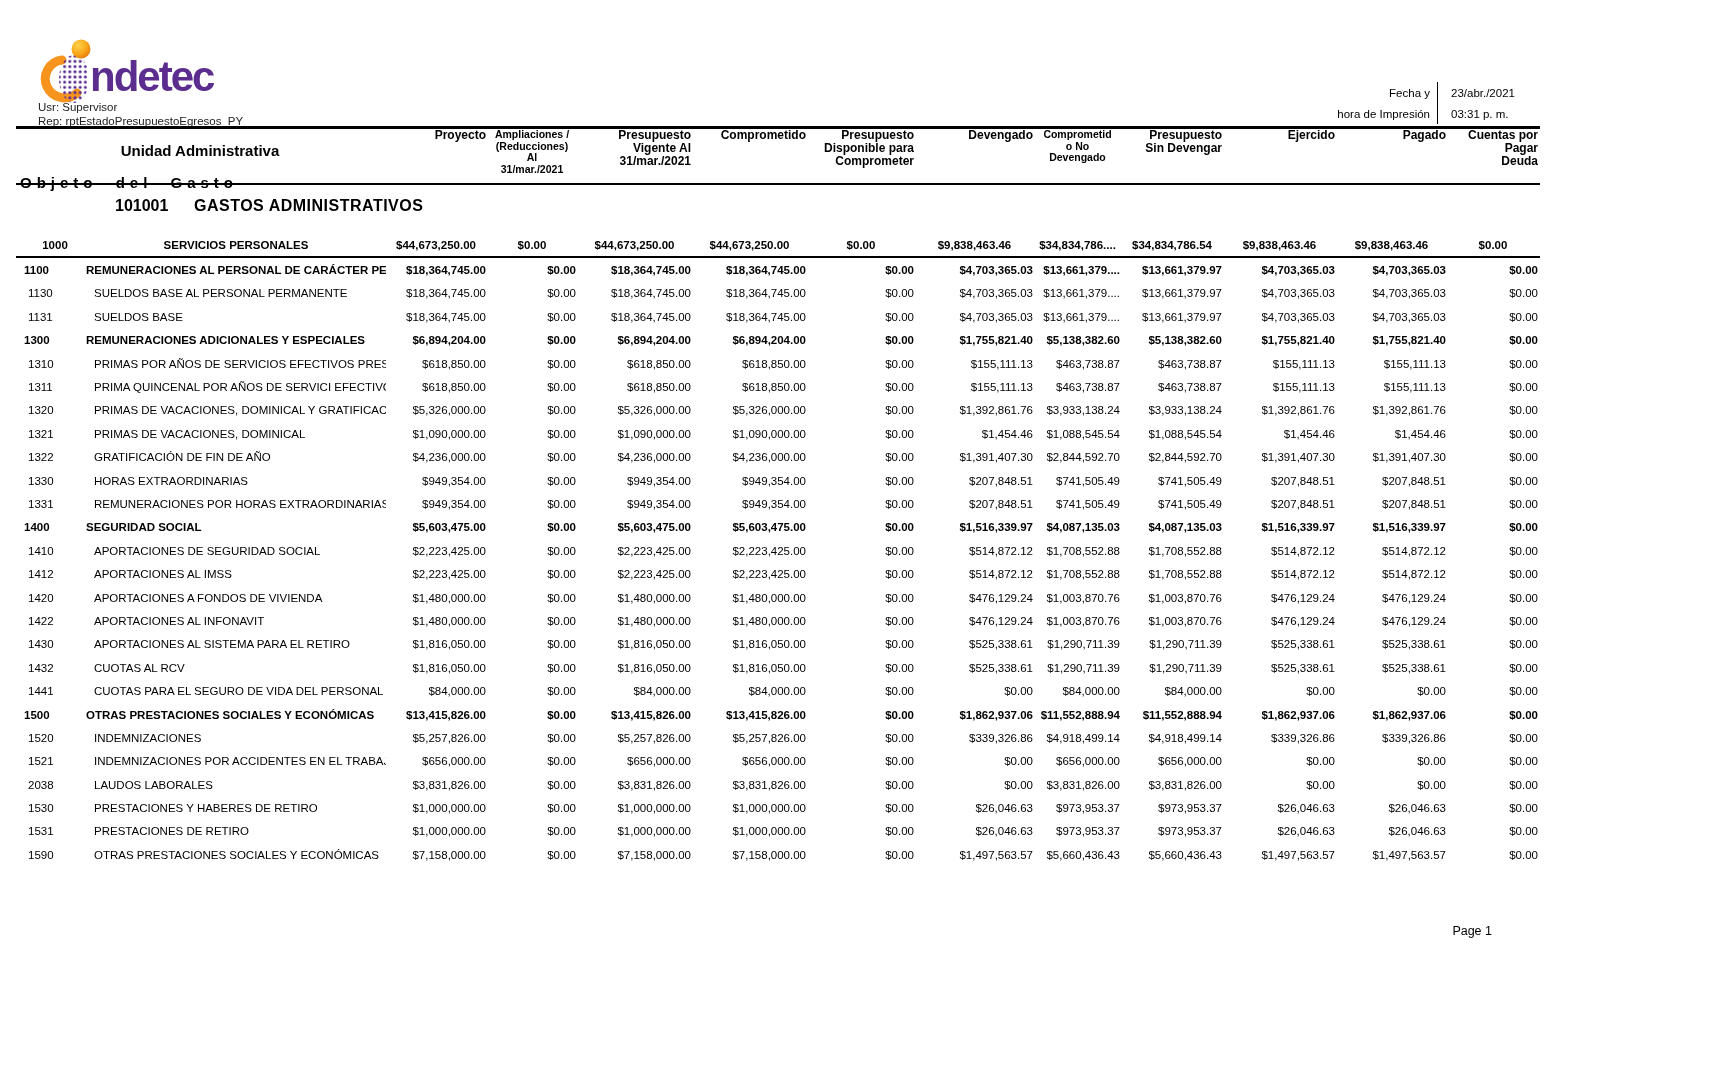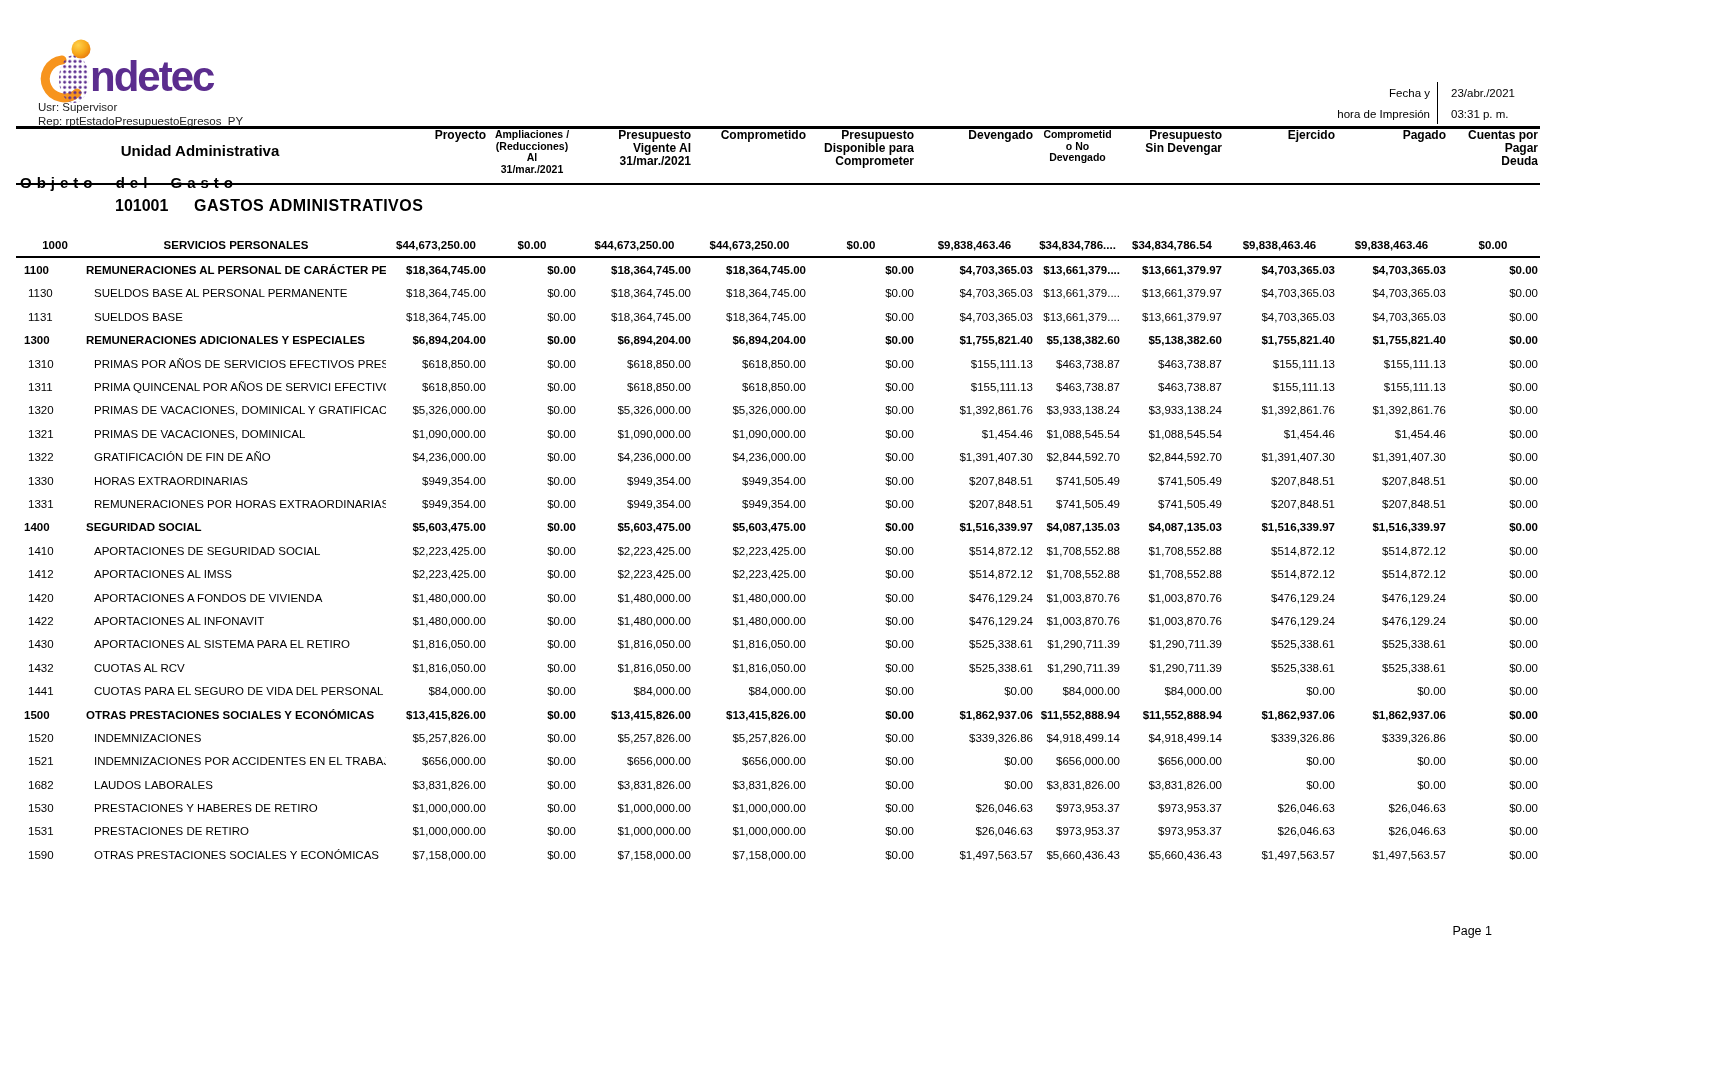--- a/index.html
+++ b/index.html
@@ -496,21 +496,21 @@
           <td class="num">$656,000.00</td>
           <td class="num">$0.00</td>
           <td class="num">$0.00</td>
           <td class="num">$656,000.00</td>
           <td class="num">$656,000.00</td>
           <td class="num">$0.00</td>
           <td class="num">$0.00</td>
           <td class="num">$0.00</td>
         </tr>
         <tr>
-          <td class="code detail">1682</td>
+          <td class="code detail">2038</td>
           <td class="desc detail">LAUDOS LABORALES</td>
           <td class="num">$3,831,826.00</td>
           <td class="num">$0.00</td>
           <td class="num">$3,831,826.00</td>
           <td class="num">$3,831,826.00</td>
           <td class="num">$0.00</td>
           <td class="num">$0.00</td>
           <td class="num">$3,831,826.00</td>
           <td class="num">$3,831,826.00</td>
           <td class="num">$0.00</td>

